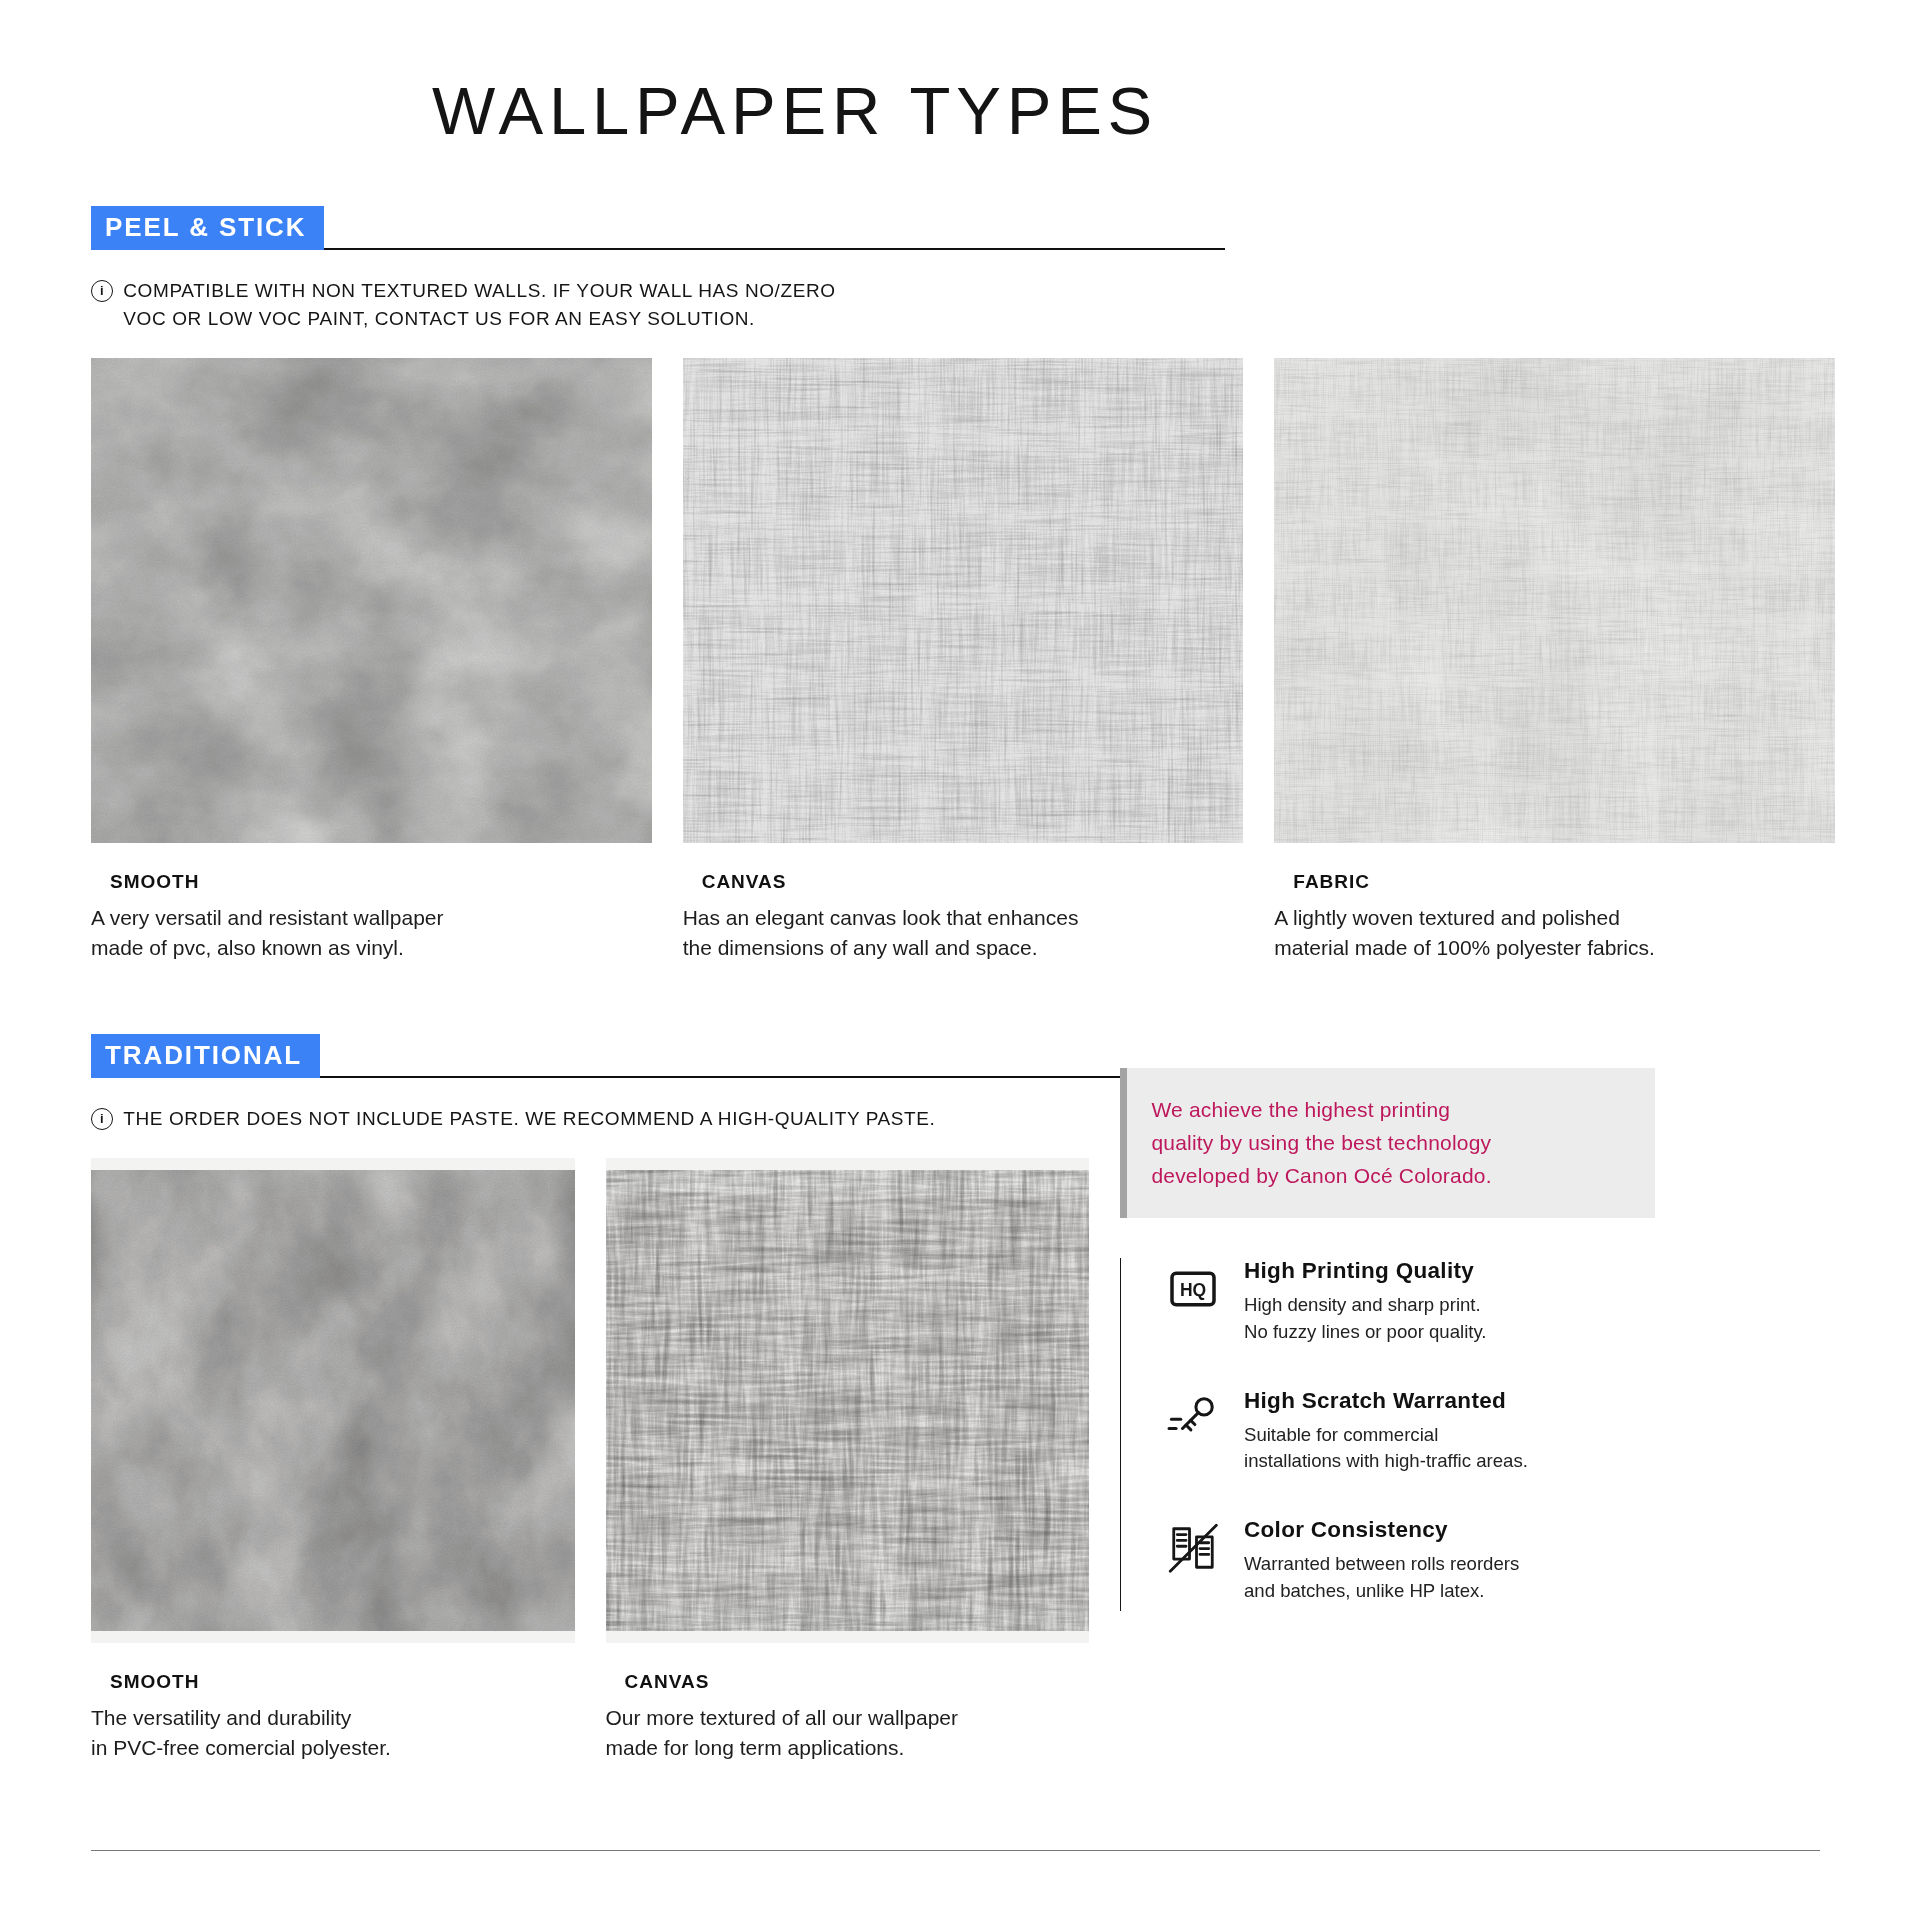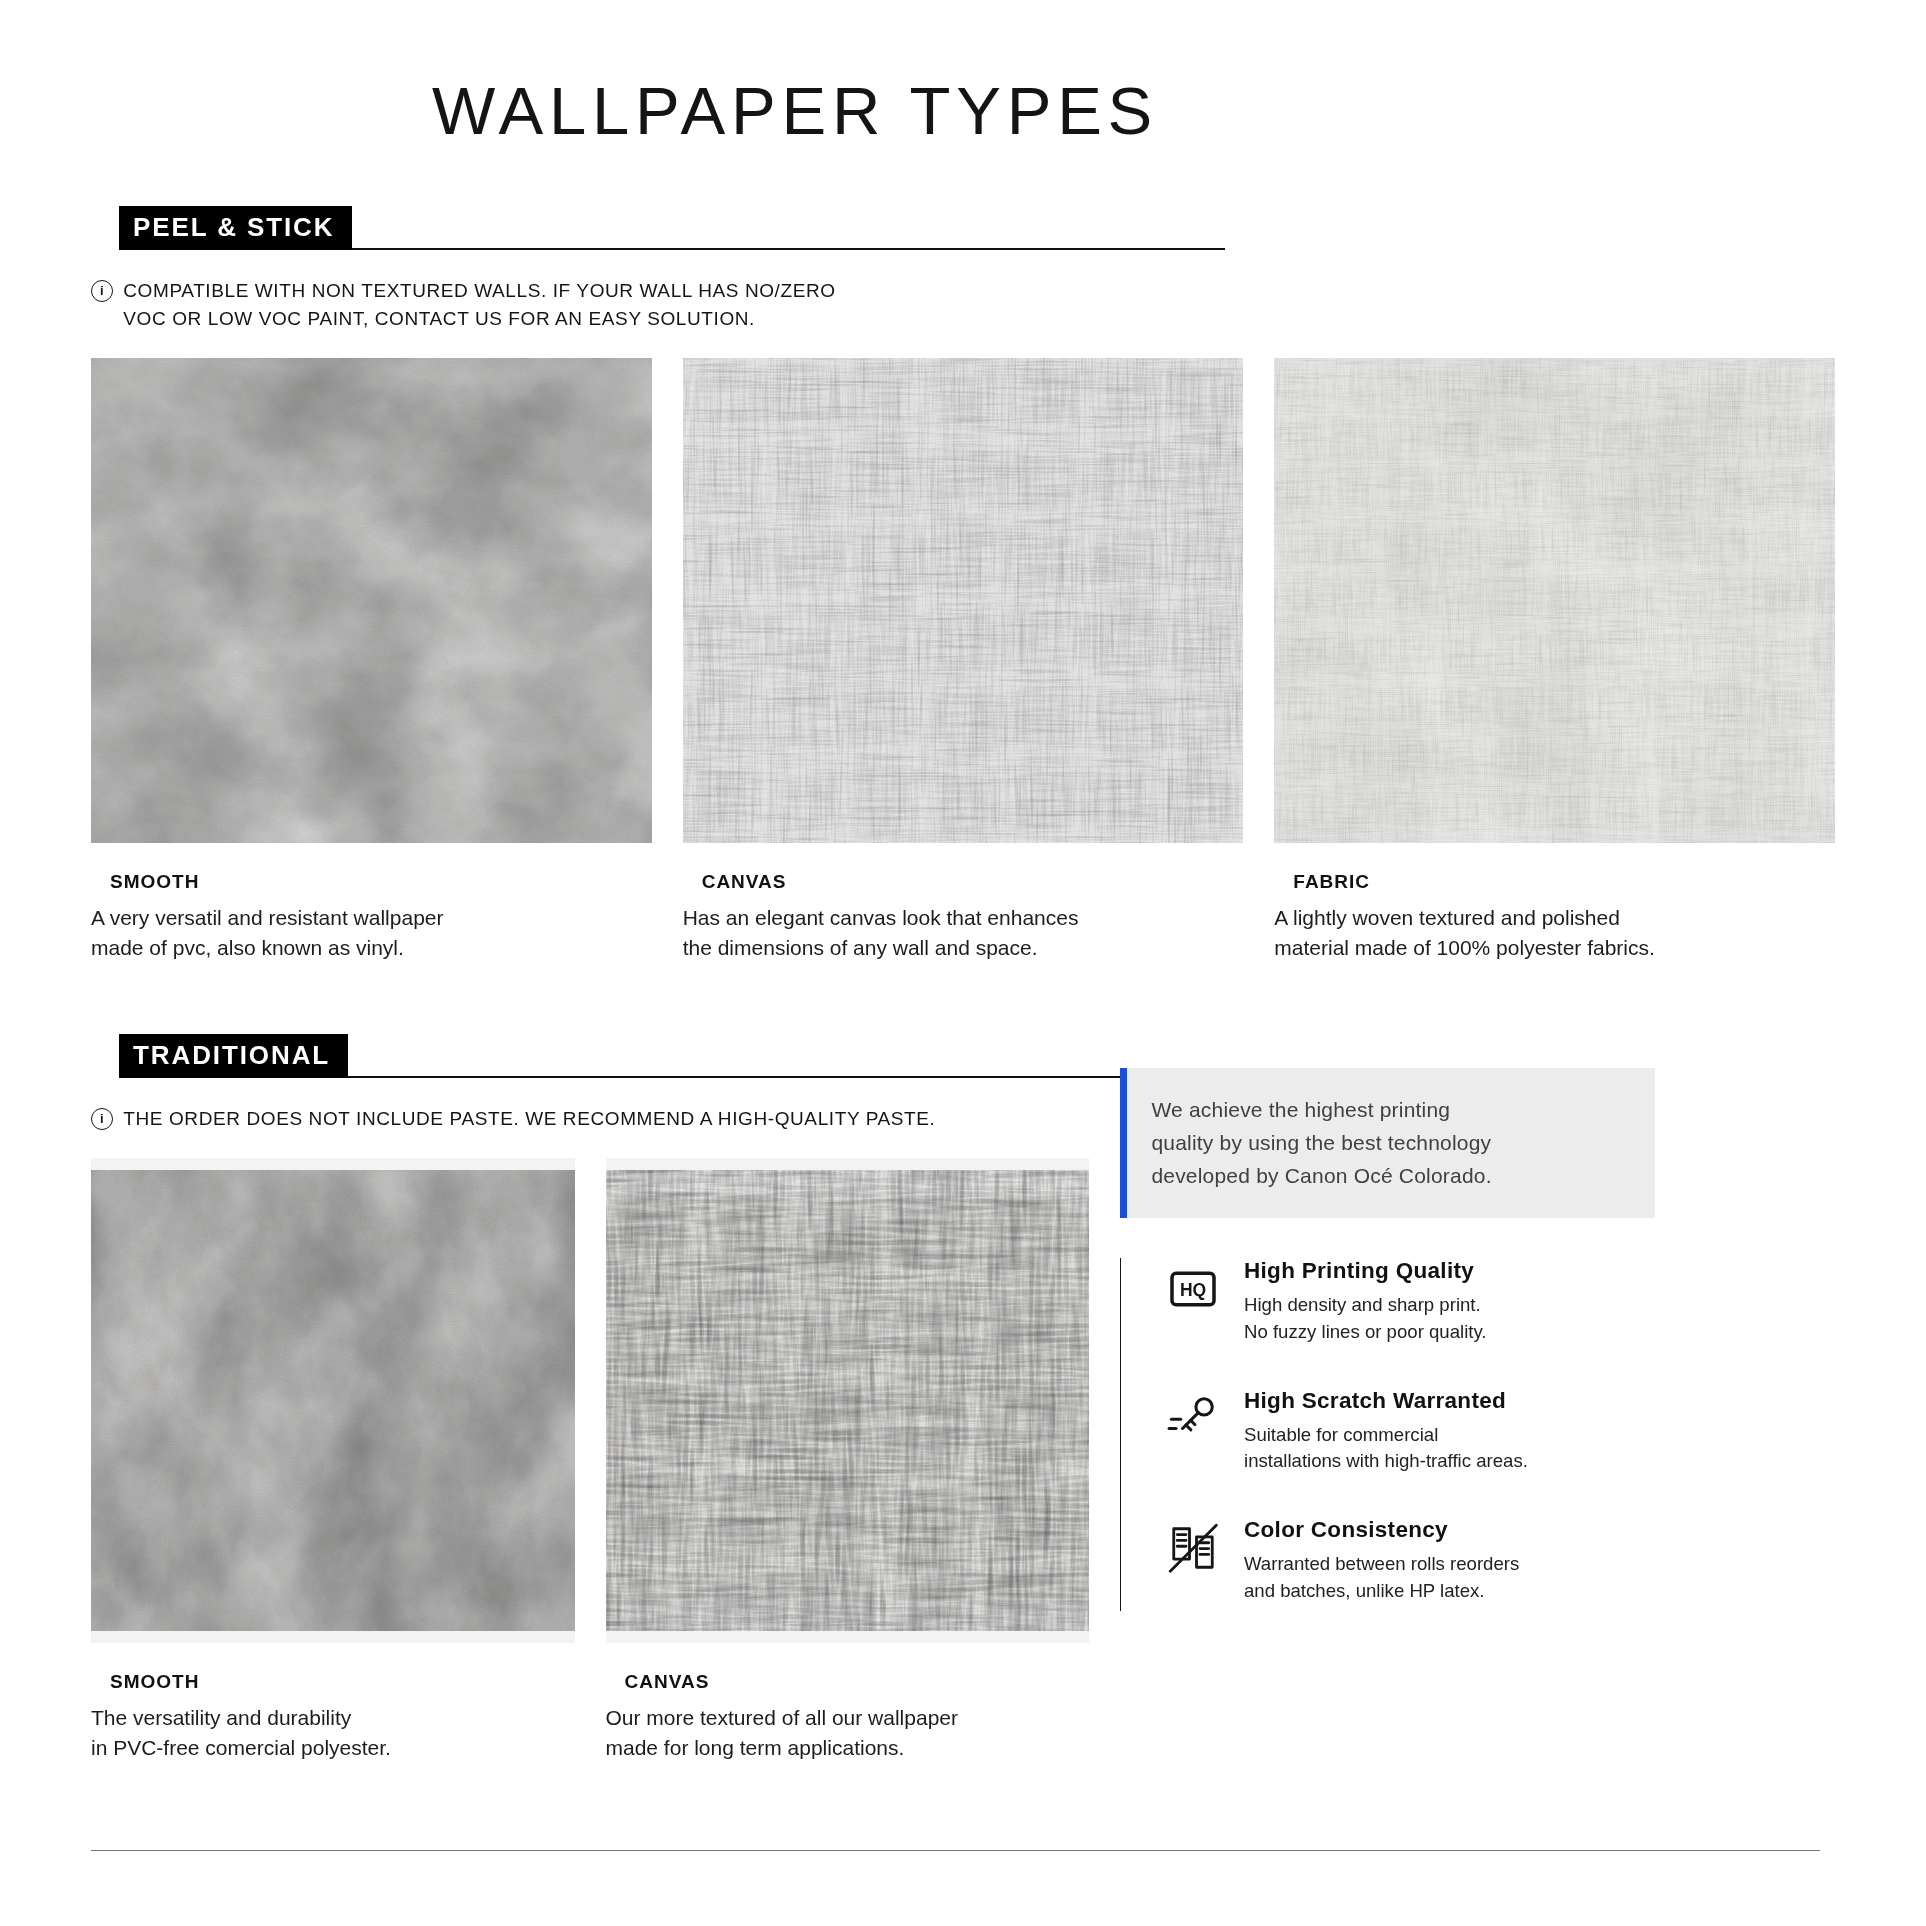--- a/index.html
+++ b/index.html
@@ -35,28 +35,27 @@
     white-space: nowrap;
   }
 
   .section-peel { position: absolute; top: 206px; left: 91px; width: 1744px; }
   .section-trad { position: absolute; top: 1034px; left: 91px; width: 1744px; display: flex; gap: 31px; }
   .trad-left { width: 998px; flex: none; }
   .trad-right { flex: 1; margin-top: 34px; }
 
   .label-row { display: flex; align-items: flex-end; width: 1134px; }
   .section-label {
-    background: #000000;
+    background: #3b82f6;
     color: #ffffff;
     font-weight: 700;
     font-size: 26px;
     letter-spacing: 1.9px;
     padding: 5.8px 18px 7px 14px;
     white-space: nowrap;
-    margin-left: 28px;
   }
   .rule { flex: 1; height: 0; border-bottom: 2.6px solid #101010; }
 
   .note {
     display: flex;
     gap: 10.3px;
     margin-top: 27px;
     font-size: 19px;
     line-height: 1.5;
     letter-spacing: 0.6px;
@@ -89,27 +88,27 @@
     margin-top: 28px;
     font-size: 19px;
     font-weight: 700;
     letter-spacing: 1px;
     color: #111111;
     margin-left: 19px;
   }
   .swatch-desc { margin-top: 10.3px; font-size: 21px; line-height: 1.42; color: #1d1d1d; }
 
   .quality-box {
-    border-left: 7px solid #1d4ed8;
+    border-left: 7px solid #a3a3a3;
     background: #ececec;
     padding: 26px 24.4px;
     width: 479px;
     font-size: 21px;
     line-height: 1.56;
-    color: #404040;
+    color: #be185d;
     letter-spacing: 0.2px;
   }
 
   .features {
     margin-top: 40px;
     border-left: 1.9px solid #151515;
     padding-left: 44px;
   }
   .feature { display: flex; gap: 23px; margin-bottom: 42px; align-items: flex-start; }
   .feature:last-child { margin-bottom: 0; padding-bottom: 6.4px; }

